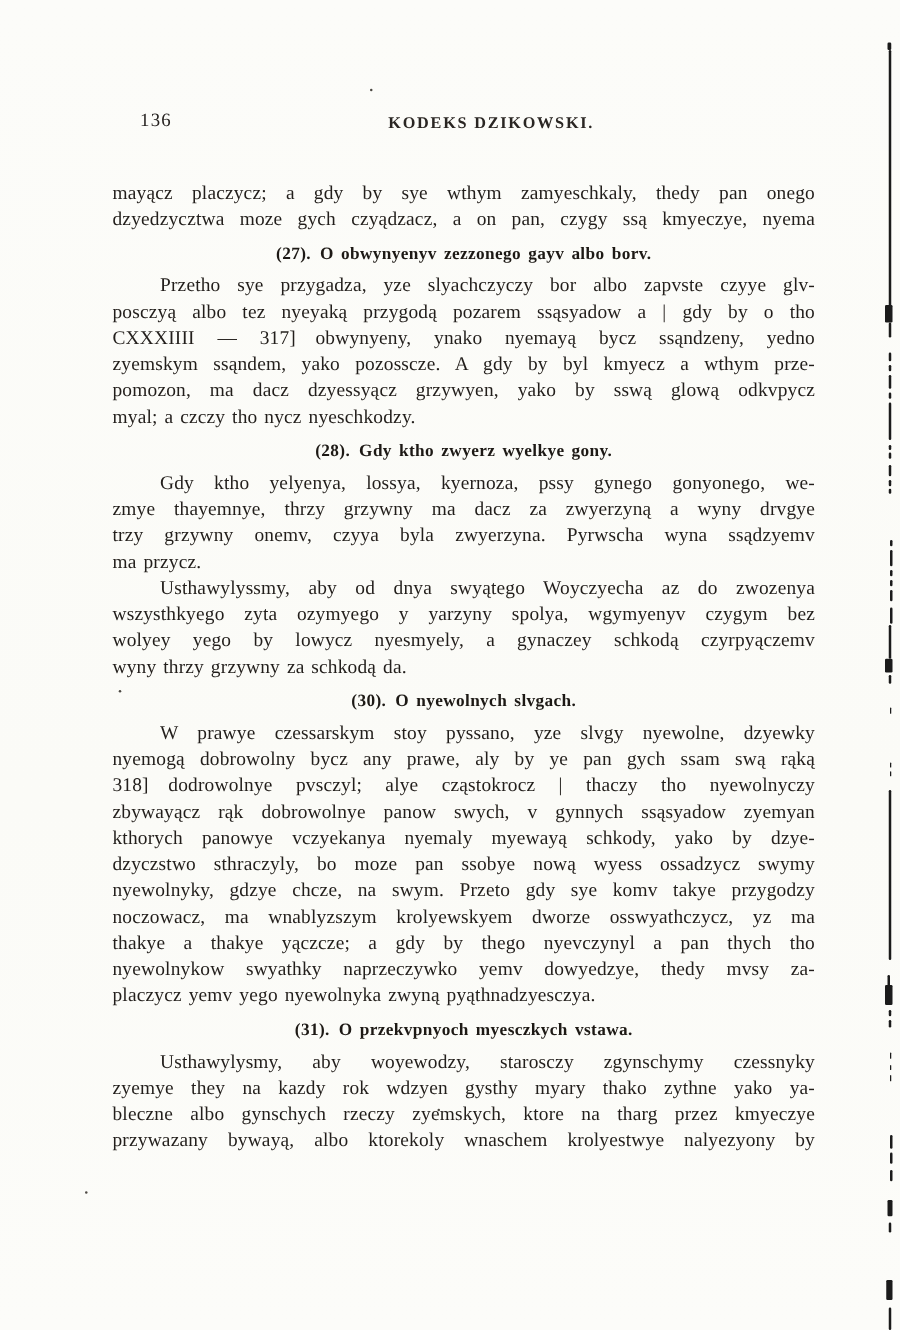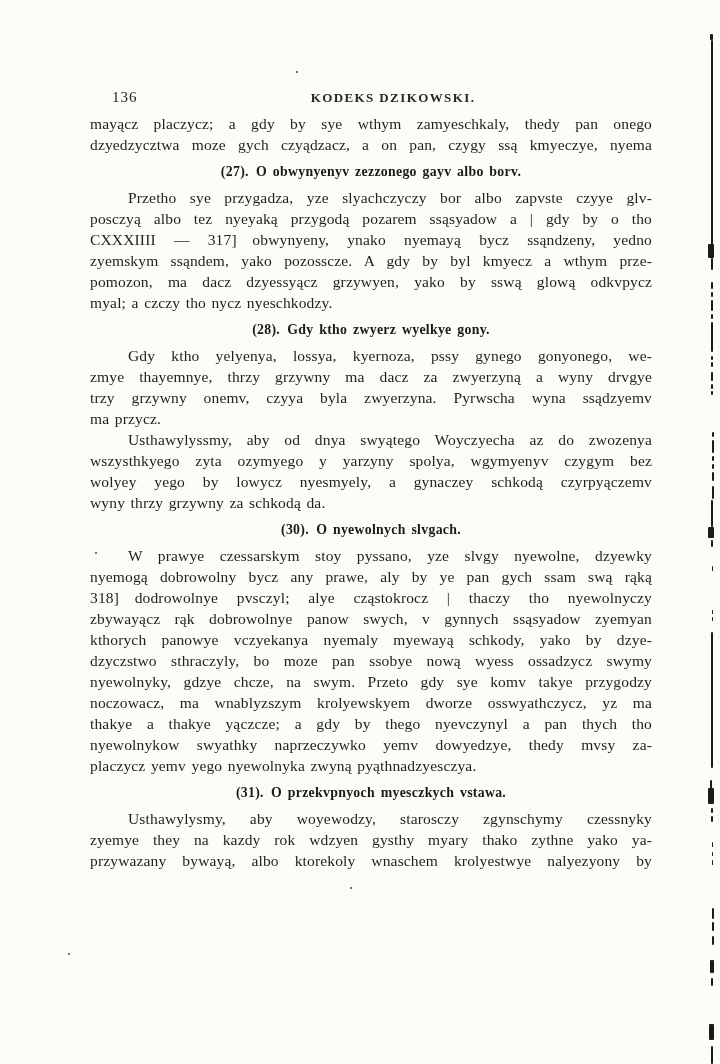--- a/index.html
+++ b/index.html
@@ -40,21 +40,21 @@
     text-align: center;
     font-size: 13px;
     line-height: 17px;
     letter-spacing: 1.4px;
     font-weight: 700;
     color: #2a2623;
   }
   .text-block {
     position: absolute;
     left: 90px;
-    top: 113px;
+    top: 144px;
     width: 562px;
   }
   .para { margin: 0; }
   .line {
     font-size: 15.5px;
     line-height: 21px;
     letter-spacing: 0.15px;
     word-spacing: 1.5px;
     text-align: justify;
     text-align-last: justify;
@@ -140,20 +140,21 @@
         <div class="line">nyewolnyky, gdzye chcze, na swym. Przeto gdy sye komv takye przygodzy</div>
         <div class="line">noczowacz, ma wnablyzszym krolyewskyem dworze osswyathczycz, yz ma</div>
         <div class="line">thakye a thakye yączcze; a gdy by thego nyevczynyl a pan thych tho</div>
         <div class="line">nyewolnykow swyathky naprzeczywko yemv dowyedzye, thedy mvsy za-</div>
         <div class="line end">placzycz yemv yego nyewolnyka zwyną pyąthnadzyesczya.</div>
       </div>
       <div class="heading">(31). O przekvpnyoch myesczkych vstawa.</div>
       <div class="para">
         <div class="line indent">Usthawylysmy, aby woyewodzy, starosczy zgynschymy czessnyky</div>
         <div class="line">zyemye they na kazdy rok wdzyen gysthy myary thako zythne yako ya-</div>
+        <div class="line">bleczne albo gynschych rzeczy zyemskych, ktore na tharg przez kmyeczye</div>
         <div class="line">przywazany bywayą, albo ktorekoly wnaschem krolyestwye nalyezyony by</div>
       </div>
     </div>
 
   <div class="edge-artifact">
       <div class="edge-mark" style="left: 710px; top: 34px; width: 3px; height: 6px;"></div>
       <div class="edge-mark" style="left: 711px; top: 40px; width: 2px; height: 210px;"></div>
       <div class="edge-mark" style="left: 708px; top: 244px; width: 6px; height: 14px;"></div>
       <div class="edge-mark" style="left: 711px; top: 258px; width: 2px; height: 12px;"></div>
       <div class="edge-mark" style="left: 711px; top: 282px; width: 2px; height: 7px;"></div>

